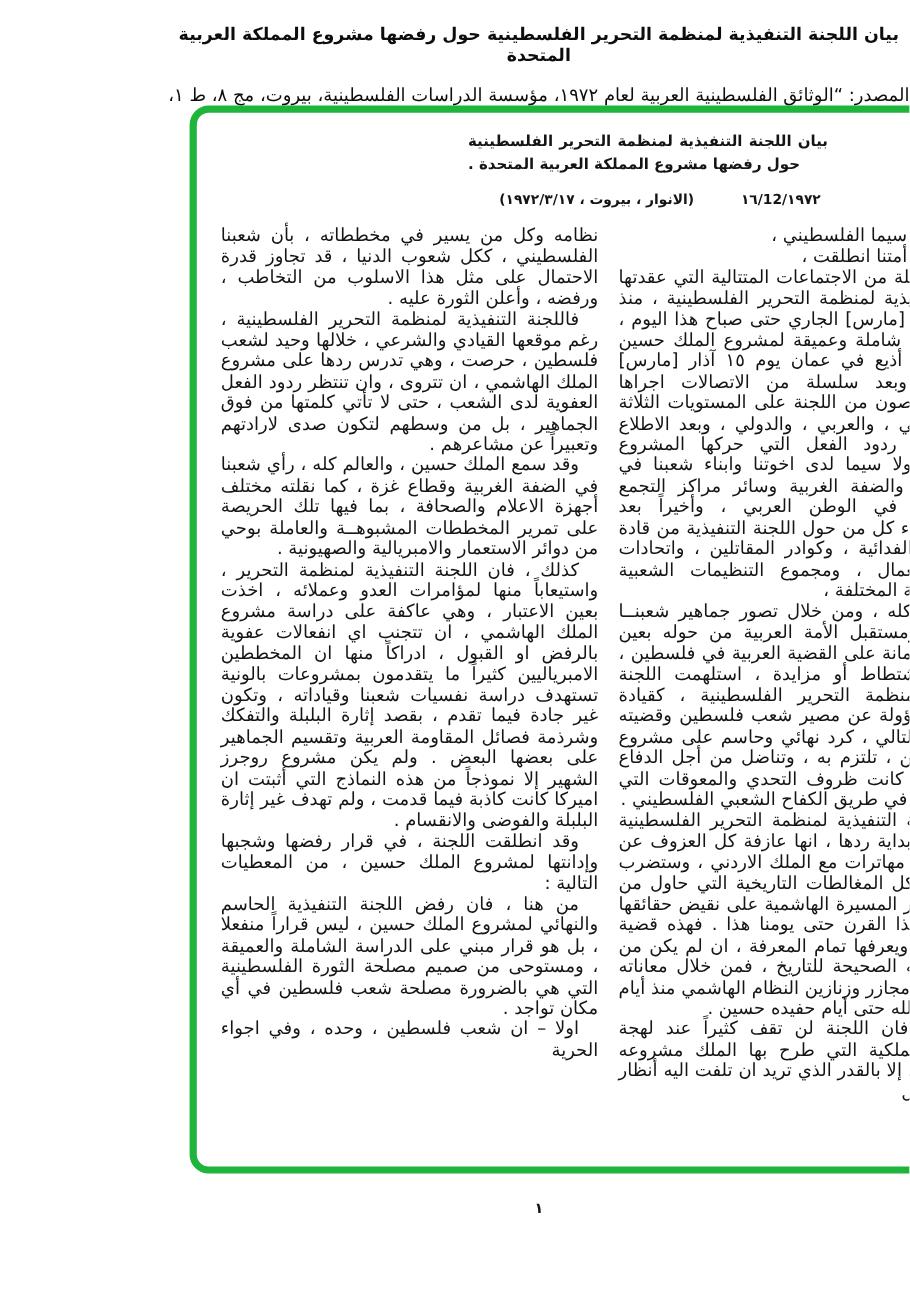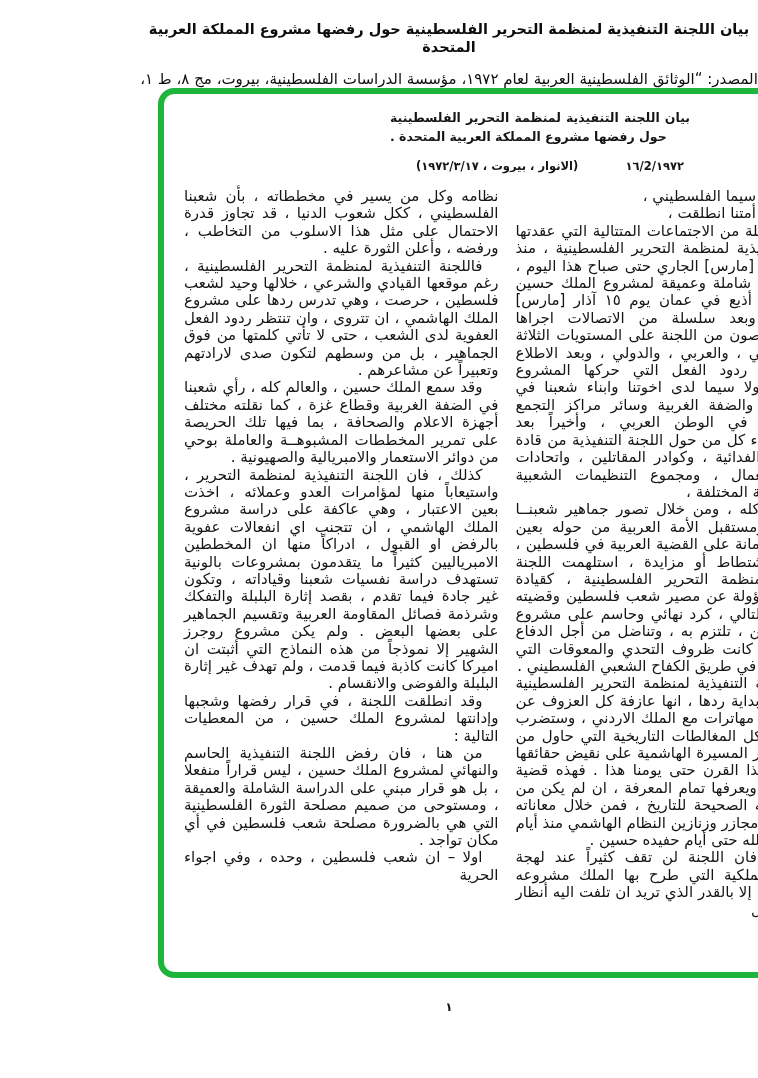--- a/index.html
+++ b/index.html
@@ -99,21 +99,21 @@
   <header class="page-header">
     <div class="header-title">بيان اللجنة التنفيذية لمنظمة التحرير الفلسطينية حول رفضها مشروع المملكة العربية المتحدة</div>
     <div class="header-source">المصدر: “الوثائق الفلسطينية العربية لعام ١٩٧٢، مؤسسة الدراسات الفلسطينية، بيروت، مج ٨، ط ١، ص ١٣٣ ــ ١٣٥”</div>
   </header>
 
   <section class="green-box" style="border-color: rgb(31, 180, 59);">
 
     <div class="box-title">بيان اللجنة التنفيذية لمنظمة التحرير الفلسطينية حول رفضها مشروع المملكة العربية المتحدة .</div>
 
     <div class="date-row">
-      <span class="doc-date">١٩٧٢/2/١٦</span>
+      <span class="doc-date">١٩٧٢/12/١٦</span>
       <span class="doc-source-note">(الانوار ، بيروت ، ١٩٧٢/٣/١٧)</span>
     </div>
 
     <div class="columns">
 
       <div class="column">
         <p class="salutation">الى جماهير سيما الفلسطيني ،</p>
         <p class="salutation">الى جماهير أمتنا انطلقت ،</p>
         <p class="indent">بعد سلسلة من الاجتماعات المتتالية التي عقدتها اللجنة التنفيذية لمنظمة التحرير الفلسطينية ، منذ ليل ١٤ آذار [مارس] الجاري حتى صباح هذا اليوم ، وبعد دراسة شاملة وعميقة لمشروع الملك حسين وبيانه الذي أذيع في عمان يوم ١٥ آذار [مارس] الجاري ، وبعد سلسلة من الاتصالات اجراها موفدون خاصون من اللجنة على المستويات الثلاثة : الفلسطيني ، والعربي ، والدولي ، وبعد الاطلاع على جميع ردود الفعل التي حركها المشروع المذكور ، ولا سيما لدى اخوتنا وابناء شعبنا في قطاع غزة والضفة الغربية وسائر مراكز التجمع الفلسطيني في الوطن العربي ، وأخيراً بعد استطلاع آراء كل من حول اللجنة التنفيذية من قادة المنظمات الفدائية ، وكوادر المقاتلين ، واتحادات الطلبة والعمال ، ومجموع التنظيمات الشعبية الفلسطينيــة المختلفة ،</p>
         <p class="indent">بعد هذا كله ، ومن خلال تصور جماهير شعبنــا لمستقبله ومستقبل الأمة العربية من حوله بعين الحرص والامانة على القضية العربية في فلسطين ، دون أي اشتطاط أو مزايدة ، استلهمت اللجنة التنفيذية لمنظمة التحرير الفلسطينية ، كقيادة شرعية مسؤولة عن مصير شعب فلسطين وقضيته ، الموقف التالي ، كرد نهائي وحاسم على مشروع الملك حسين ، تلتزم به ، وتناضل من أجل الدفاع عنه ، مهما كانت ظروف التحدي والمعوقات التي بدأت تتكاثر في طريق الكفاح الشعبي الفلسطيني .</p>

